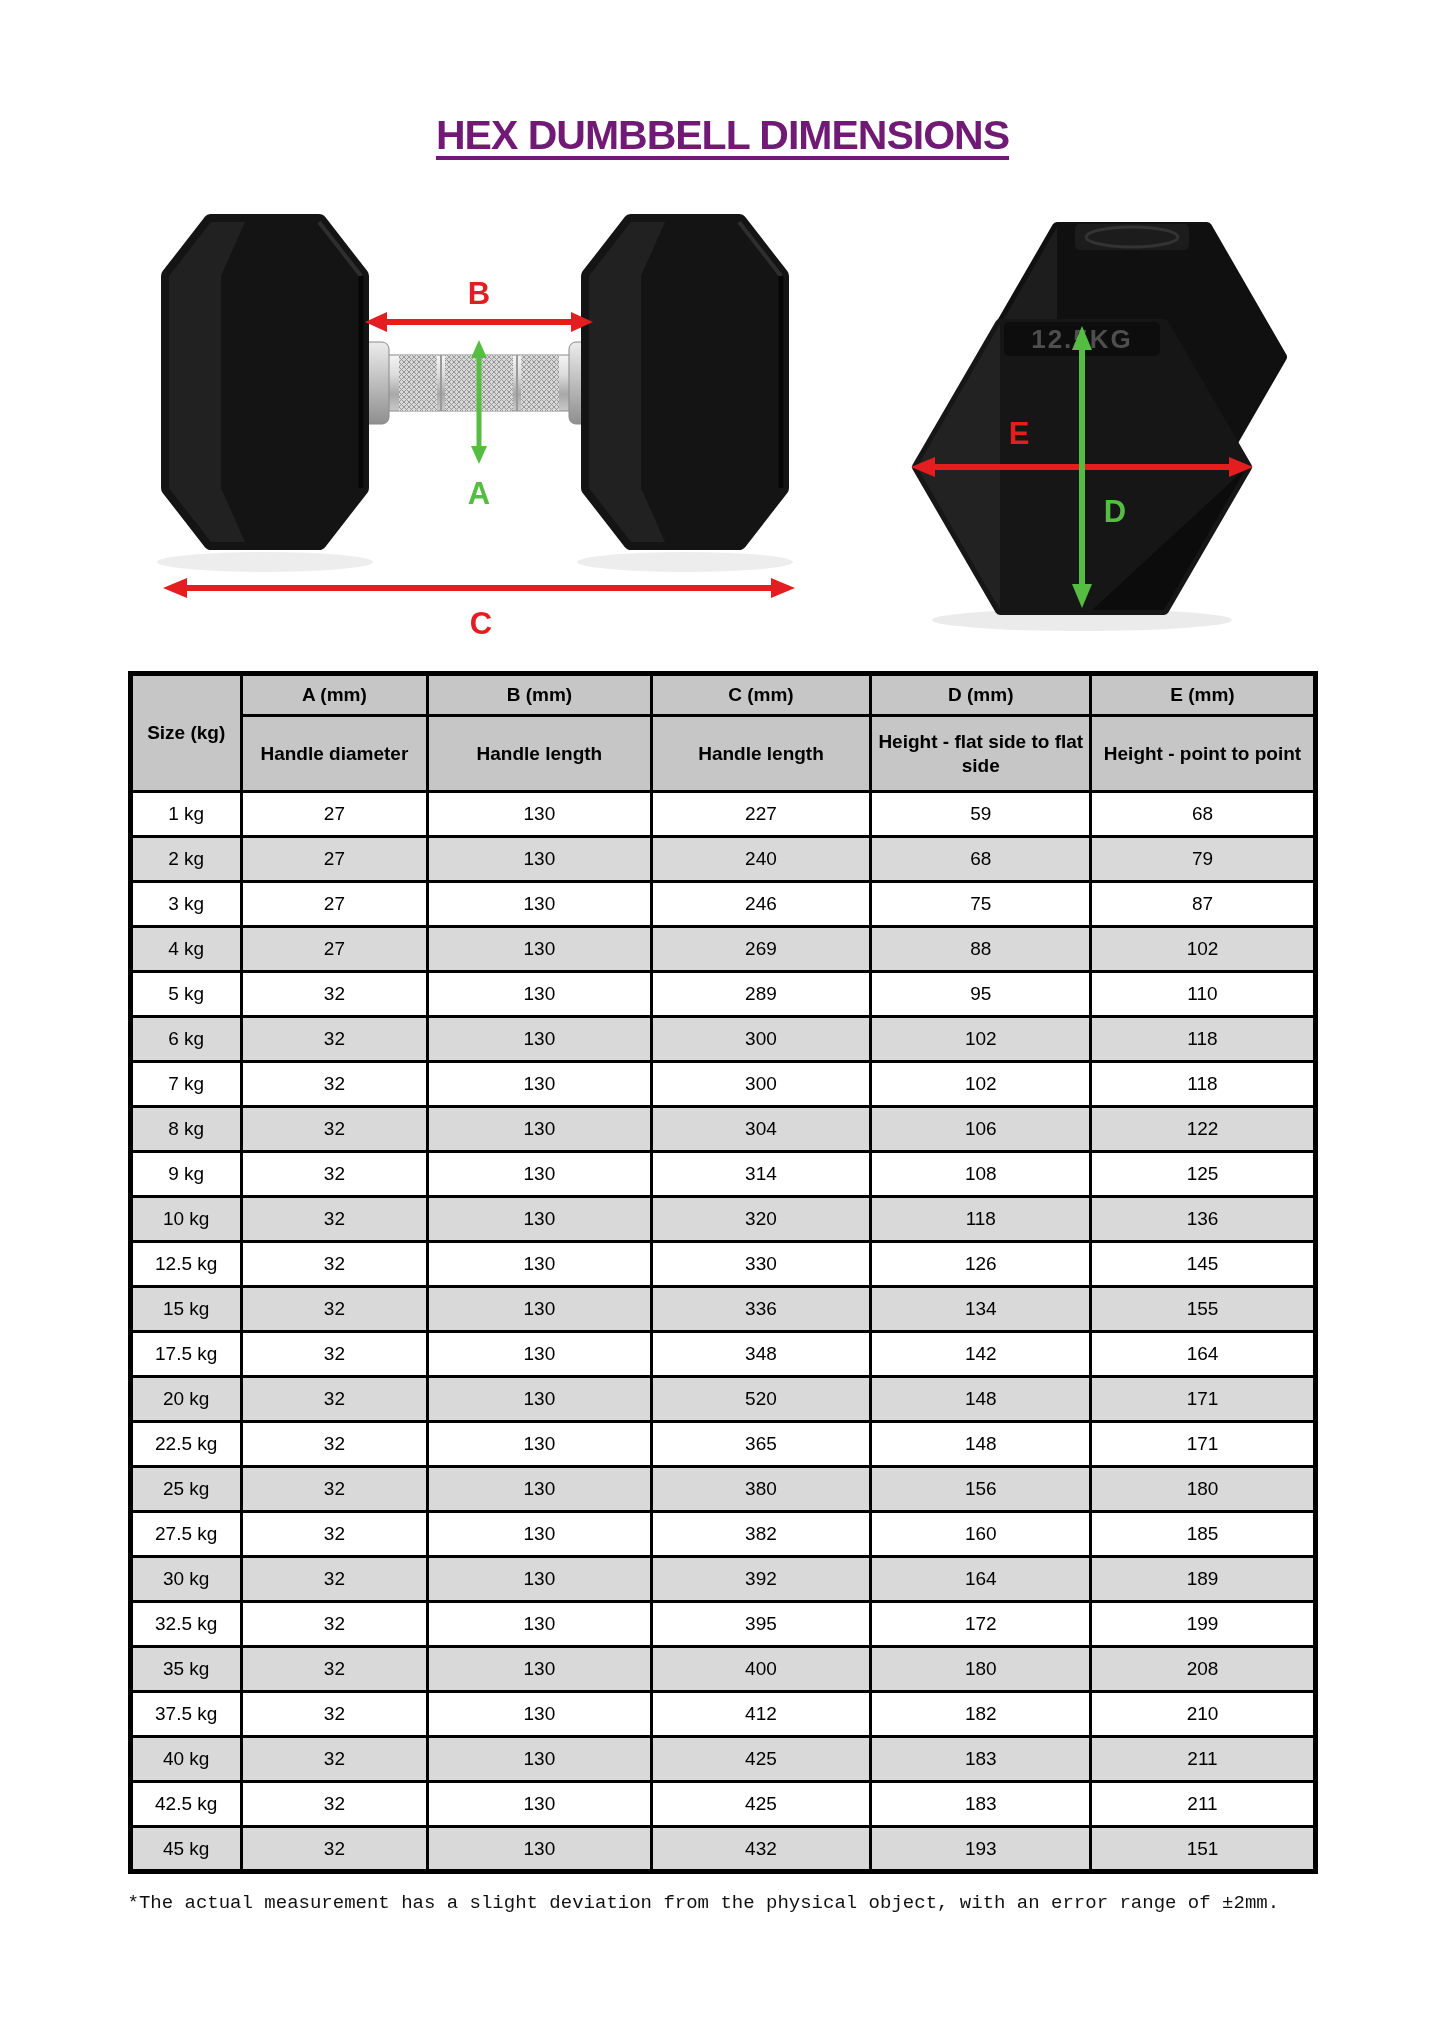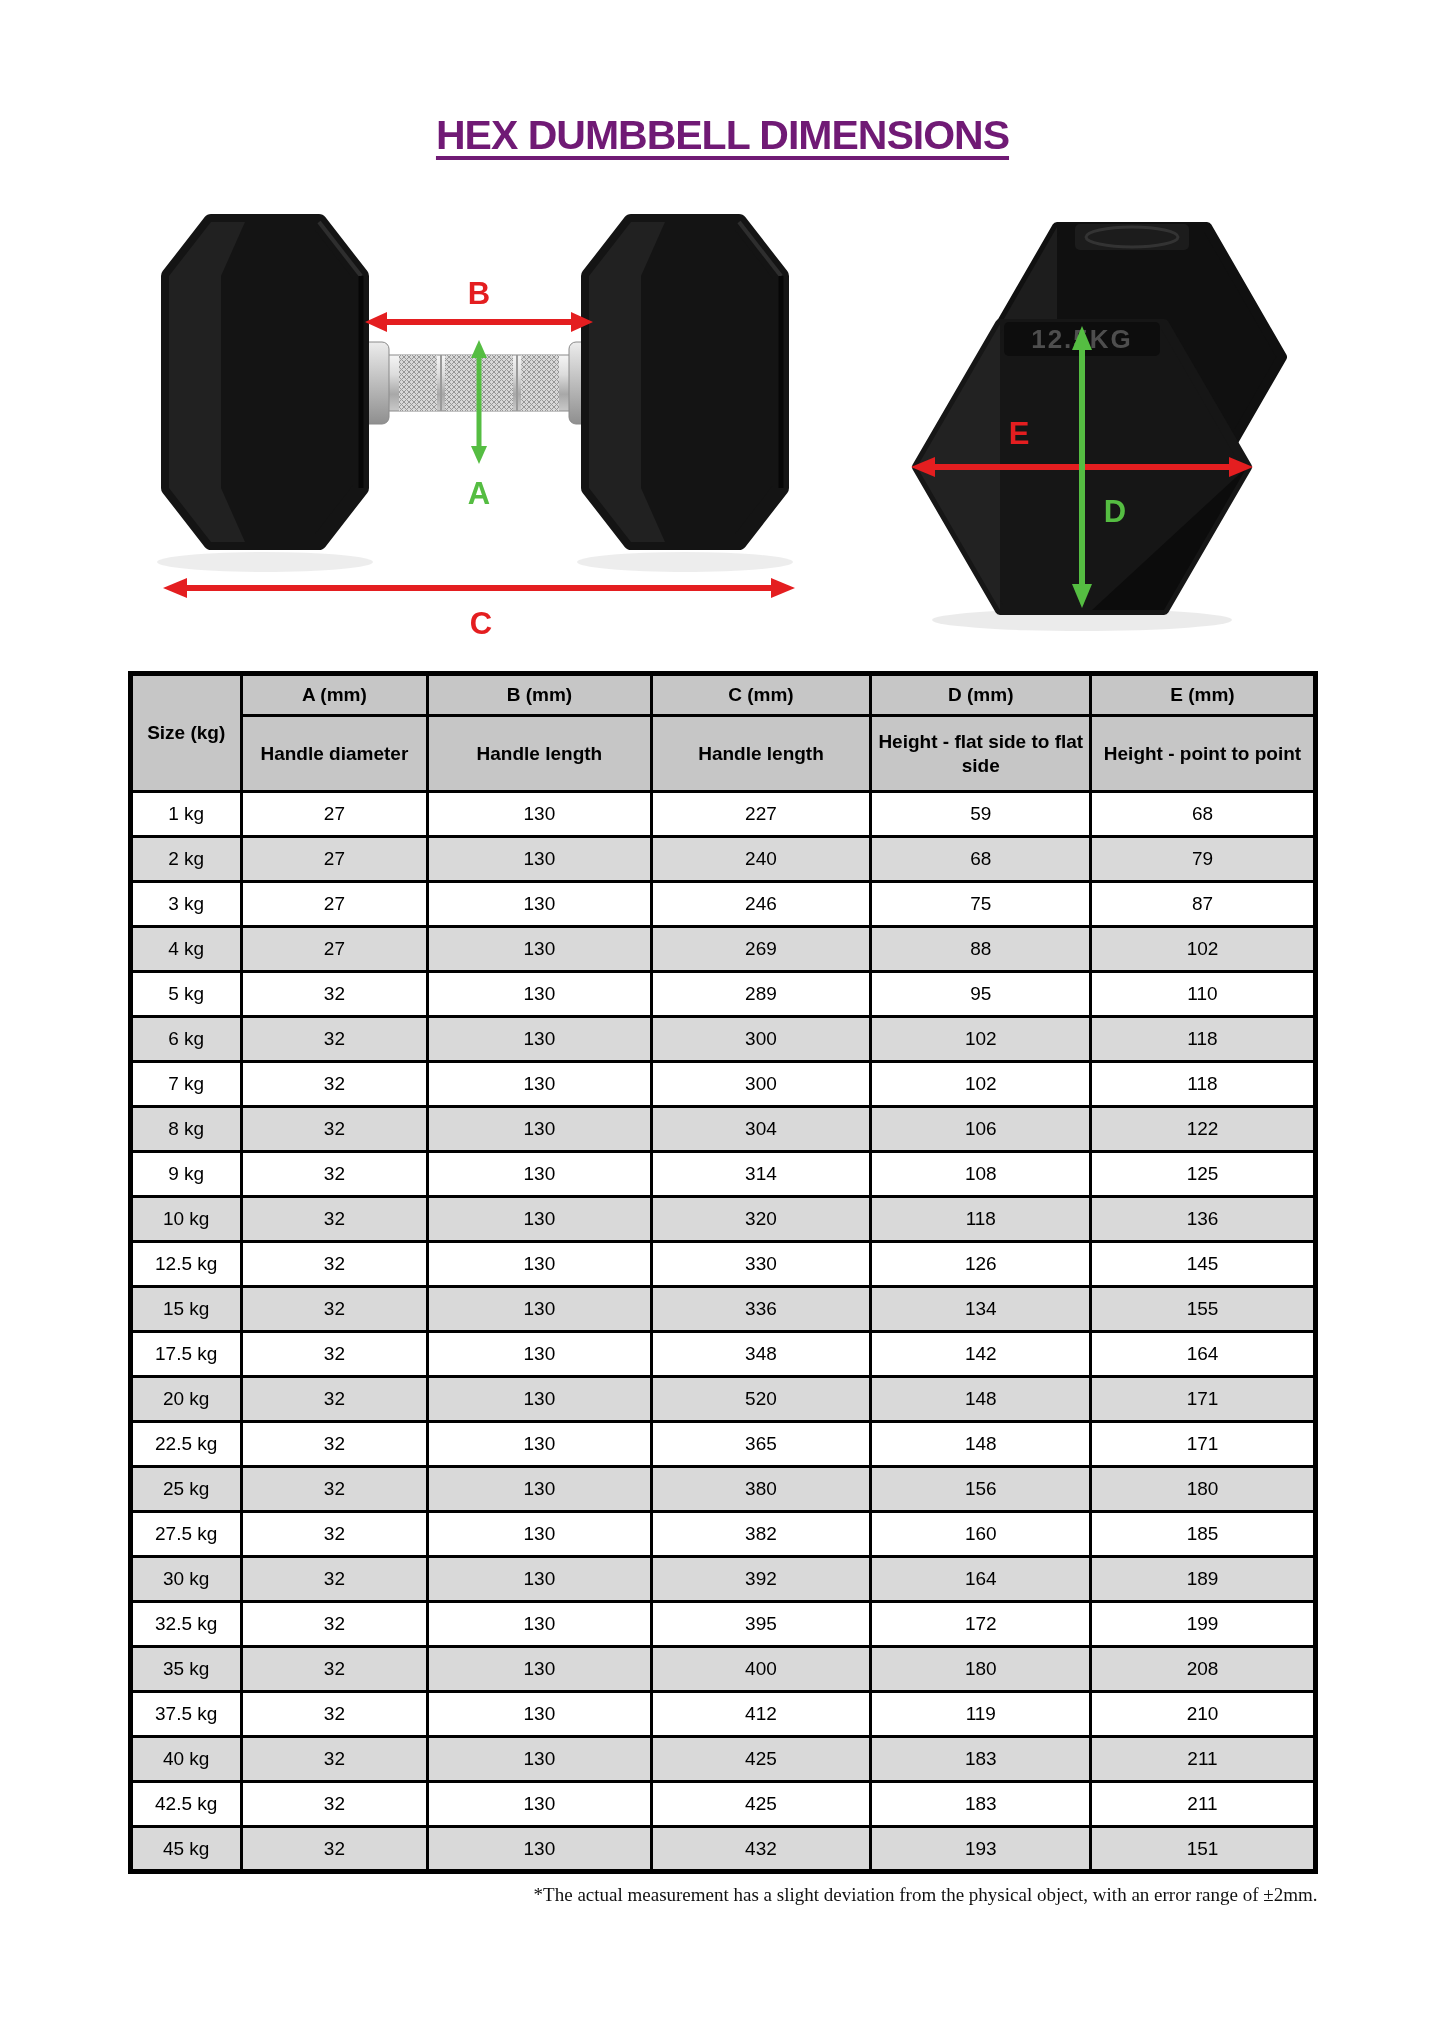--- a/index.html
+++ b/index.html
@@ -55,23 +55,22 @@
   table.dim-table tbody tr:nth-child(even) { background: #d9d9d9; }
   table.dim-table tbody tr:nth-child(odd)  { background: #ffffff; }
   col.c-size { width: 9.4%; }
   col.c-a { width: 15.7%; }
   col.c-b { width: 18.9%; }
   col.c-c { width: 18.5%; }
   col.c-d { width: 18.6%; }
   col.c-e { width: 18.9%; }
   .footnote {
     width: 1190px;
-    margin: 10px auto 0 auto;
-    text-align: right;
-    font-family: Liberation Serif, serif;
+    margin: 18px auto 0 auto;
+    font-family: Liberation Mono, monospace;
     font-size: 19px;
     color: #111;
   }
   .dim-label { font-weight: bold; font-size: 31px; font-family: "Liberation Sans", sans-serif; }
 </style>
 </head>
 <body>
 
 <h1 class="page-title">HEX DUMBBELL DIMENSIONS</h1>
 
@@ -366,21 +365,21 @@
           <td>130</td>
           <td>400</td>
           <td>180</td>
           <td>208</td>
         </tr>
         <tr>
           <td>37.5 kg</td>
           <td>32</td>
           <td>130</td>
           <td>412</td>
-          <td>119</td>
+          <td>182</td>
           <td>210</td>
         </tr>
         <tr>
           <td>40 kg</td>
           <td>32</td>
           <td>130</td>
           <td>425</td>
           <td>183</td>
           <td>211</td>
         </tr>

